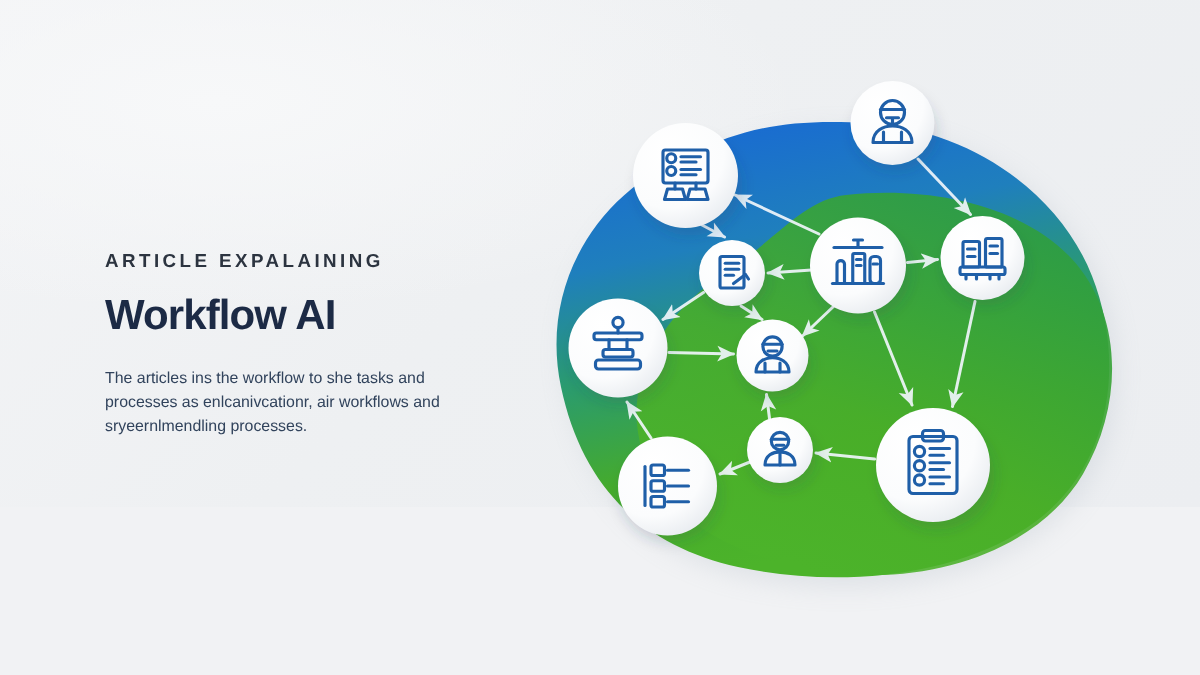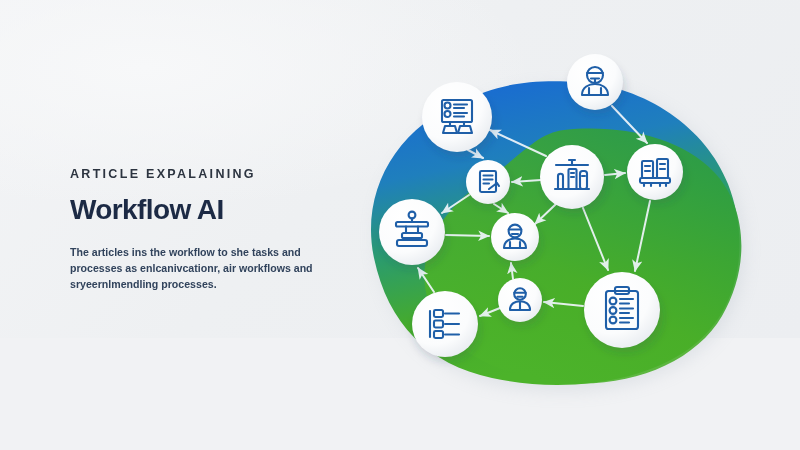--- a/index.html
+++ b/index.html
@@ -26,21 +26,21 @@
     color:#2c3440;text-transform:uppercase;white-space:nowrap;
     margin:0 0 14px 0;line-height:1;
   }
   .headline{
     font-family:"Liberation Sans",sans-serif;
     font-size:28px;font-weight:700;letter-spacing:-0.6px;
     color:#1c2a45;margin:0 0 20px 0;line-height:1.04;white-space:nowrap;
   }
   .bodytext{
     font-family:"Liberation Sans",sans-serif;
-    font-size:10.6px;font-weight:700;line-height:1.52;
+    font-size:10.6px;font-weight:400;line-height:1.52;
     color:#31435c;margin:0;max-width:252px;
   }
 
   
   .graphic{position:absolute;left:350px;top:32px;width:440px;height:390px;}
   .graphic svg{display:block;}
 
   
   .node-shadow{fill:rgba(40,60,90,.17);}
   .icon{fill:none;stroke:#1f5fa8;stroke-width:2.1;

